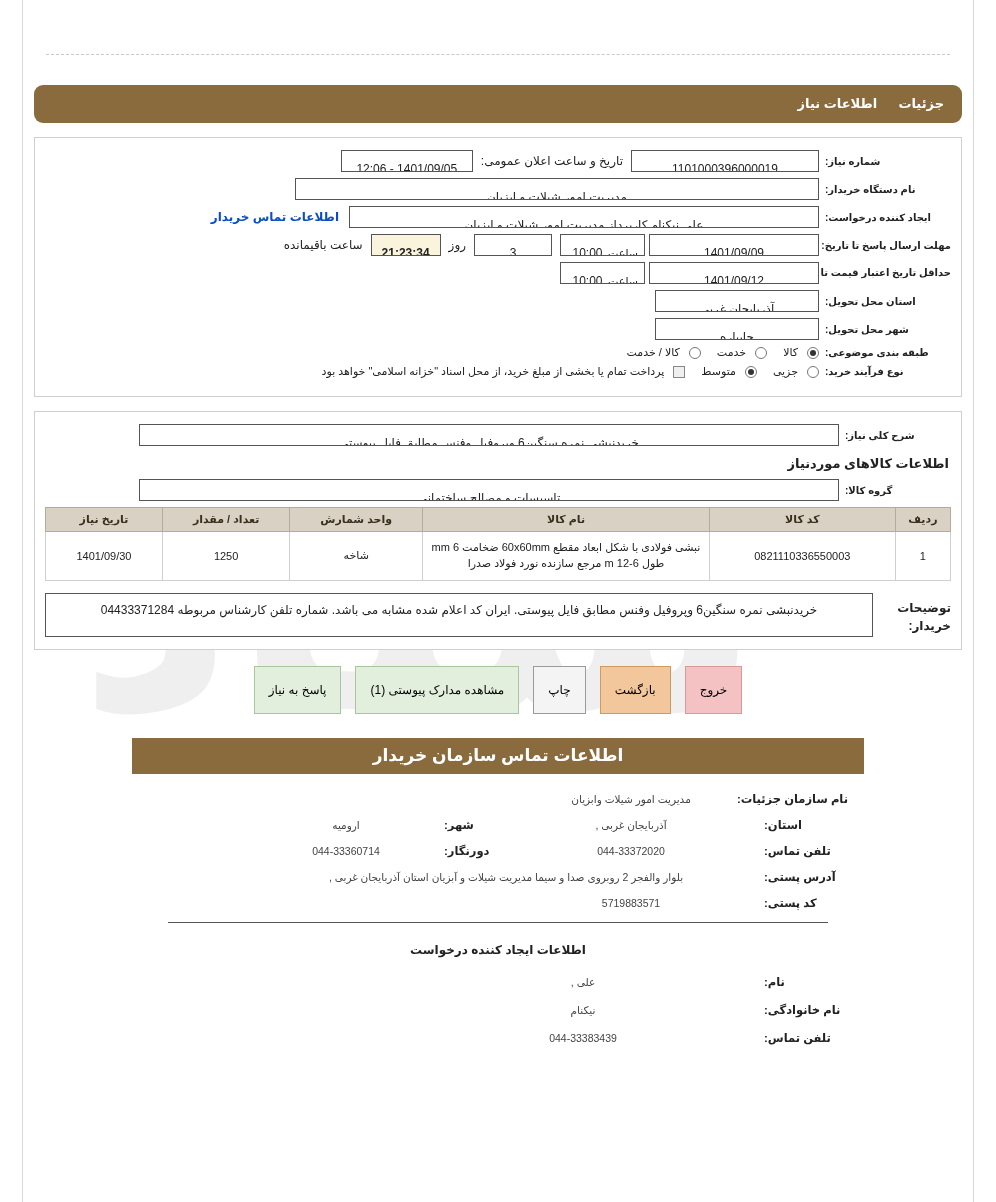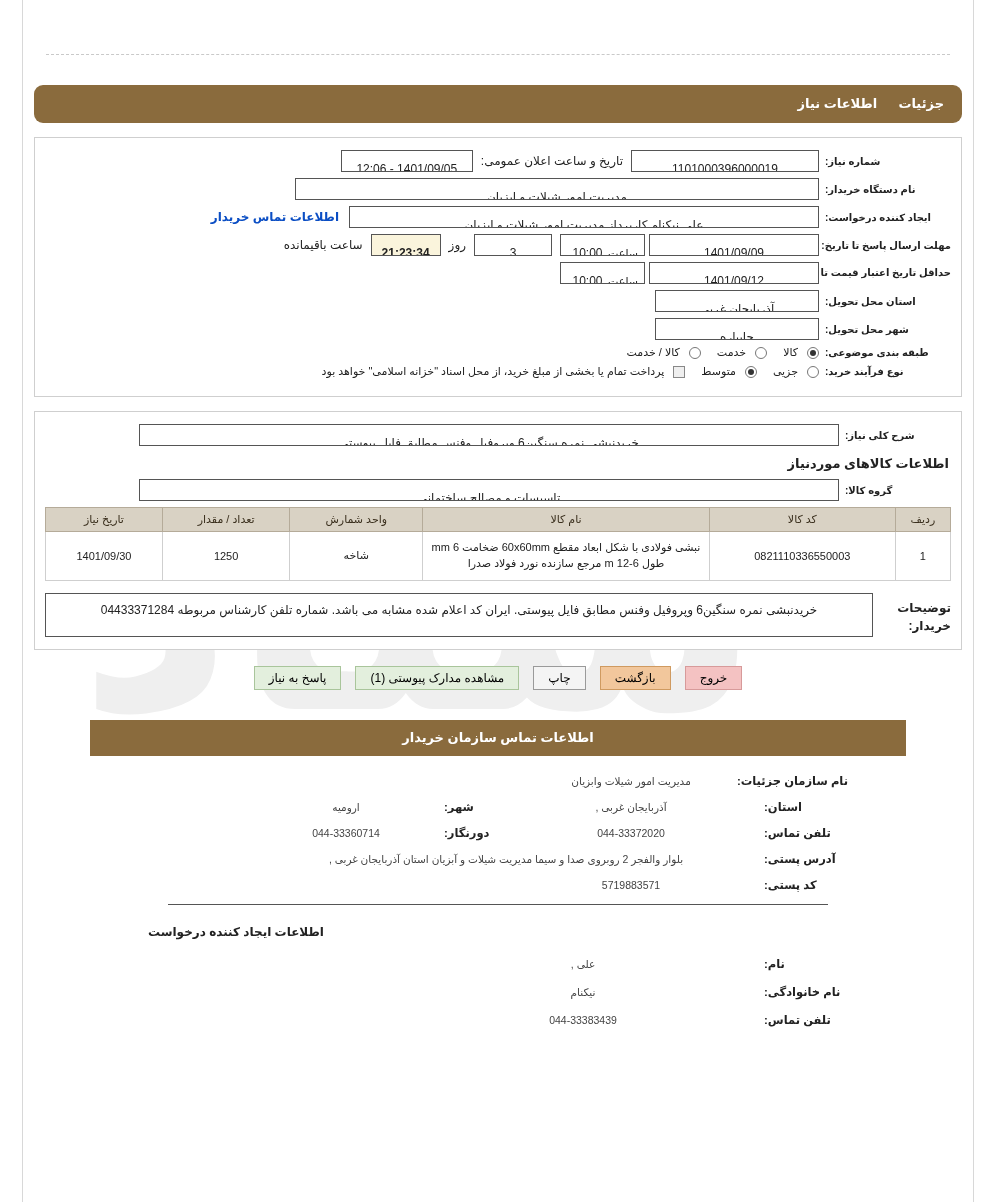--- a/index.html
+++ b/index.html
@@ -151,21 +151,21 @@
   
   table.goods {
     width: 100%;
     border-collapse: collapse;
     margin-top: 2px;
   }
   table.goods th {
     background: #d9d2c4;
     border: 1px solid #b5ab99;
     font-size: 11px;
-    font-weight: normal;
+    font-weight: bold;
     padding: 5px 1px;
     color: #3a2f1d;
   }
   table.goods td {
     border: 1px solid #cfcfcf;
     font-size: 11px;
     padding: 8px 4px;
     text-align: center;
     vertical-align: middle;
   }
@@ -193,40 +193,40 @@
   
   .btn-row {
     display: flex;
     justify-content: center;
     gap: 14px;
     margin-top: 16px;
   }
   .btn {
     border: 1px solid #9a9a9a;
     font-size: 12px;
-    padding: 4px 14px;
+    padding: 16px 14px;
     background: #e4e4e4;
     cursor: pointer;
     white-space: nowrap;
   }
   .btn.green { background: #e3efdd; border-color: #a9c59b; }
   .btn.plain { background: #f4f4f4; }
   .btn.orange { background: #f2c79c; border-color: #cf9a60; }
   .btn.red { background: #f4c2c2; border-color: #d79a9a; }
   
   .bar2 {
     background: #8a6b3d;
     color: #fff;
     height: 36px;
     line-height: 36px;
     text-align: center;
     font-weight: bold;
-    font-size: 13px;
-    width: 816px;
-    margin: 30px auto 0 auto;
+    font-size: 17px;
+    width: 732px;
+    margin: 24px auto 0 auto;
   }
   .contact {
     width: 700px;
     margin: 18px auto 0 auto;
     font-size: 11px;
   }
   .crow { display:flex; align-items:center; margin-bottom: 12px; }
   .ckey {
     width: 92px;
     font-weight: bold;
@@ -249,21 +249,21 @@
   .hr-line {
     width: 660px;
     margin: 10px auto 0 auto;
     border-top: 1px solid #555;
   }
   .creator-title {
     width: 700px;
     margin: 20px auto 14px auto;
     font-weight: bold;
     font-size: 12px;
-    text-align: left;
+    text-align: center;
   }
   .crow2 { display:flex; align-items:center; margin-bottom: 14px; }
   .ckey3 {
     width: 92px;
     font-weight: bold;
     font-size: 11.5px;
     text-align: left;
     padding-left: 8px;
     margin-left: 48px;
   }

